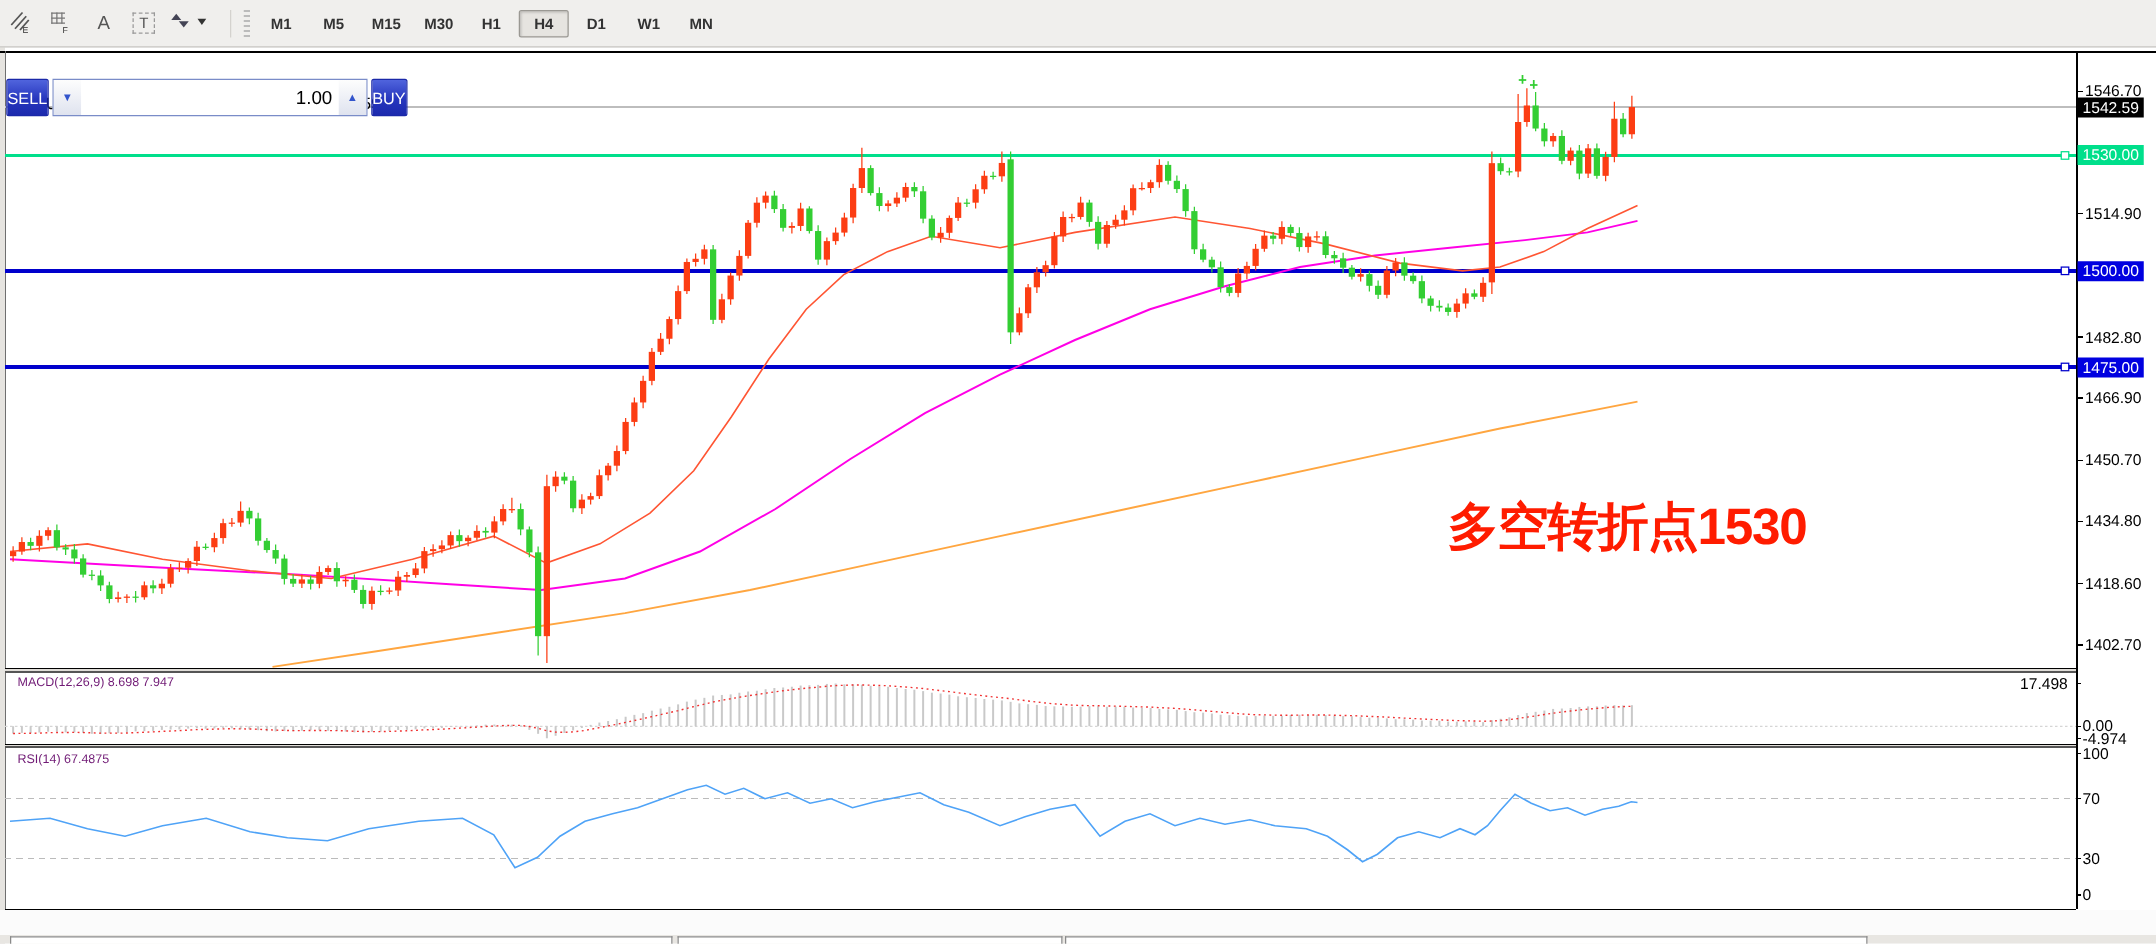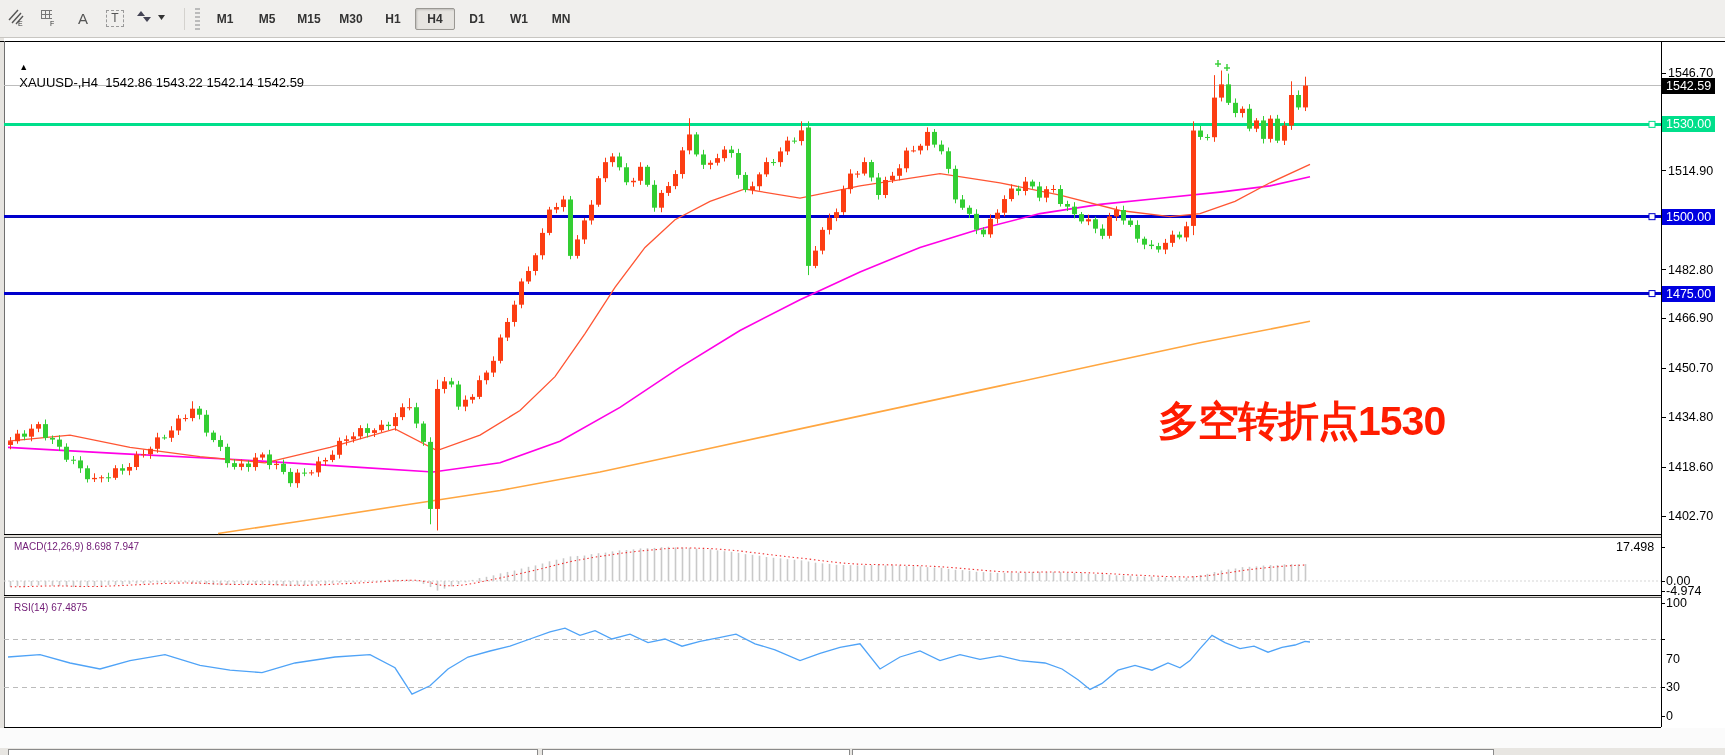--- a/index.html
+++ b/index.html
@@ -738,20 +738,29 @@
       <span class="tfbtn">MN</span>
     </span>
 </div>
 
 <div id="chart-header">
   <span class="tri">▲</span>
   <span>XAUUSD-,H4</span>&nbsp;&nbsp;<span>1542.86</span> <span>1543.22</span> <span>1542.14</span> <span>1542.59</span>
 </div>
 
 <div id="trade-panel">
+  <div id="tp-row1">
+    <div class="tp-btn">SELL</div>
+    <div id="tp-vol">
+      <div class="vol-btn">▼</div>
+      <input id="vol-field" value="1.00" style="">
+      <div class="vol-btn">▲</div>
+    </div>
+    <div class="tp-btn">BUY</div>
+  </div>
 </div>
 
 <div class="indlbl" style="left:14px;top:541px;">
   <span>MACD(12,26,9)</span> <span>8.698</span> <span>7.947</span>
 </div>
 <div class="indlbl" style="left:14px;top:602px;">
   <span>RSI(14)</span> <span>67.4875</span>
 </div>
 
 <div id="annotation">多空转折点1530</div>
@@ -770,21 +779,21 @@
     <div class="badge" style="left: 1662px; top: 216.668px; background: rgb(0, 0, 224);">1500.00</div>
     <div class="badge" style="left: 1662px; top: 293.578px; background: rgb(0, 0, 224);">1475.00</div>
   </div>
 <div id="macd-axis">
     <div class="axlbl" style="left: 1616px; top: 547px;">17.498</div>
     <div class="axlbl" style="left: 1666px; top: 581px;">0.00</div>
     <div class="axlbl" style="left: 1666px; top: 591px;">-4.974</div>
   </div>
 <div id="rsi-axis">
     <div class="axlbl" style="left: 1666px; top: 603px;">100</div>
-    <div class="axlbl" style="left: 1666px; top: 639px; margin-top: 20px;">70</div>
+    <div class="axlbl" style="left: 1666px; top: 639px;">70</div>
     <div class="axlbl" style="left: 1666px; top: 687px; text-align: right;">30</div>
     <div class="axlbl" style="left: 1666px; top: 716px;">0</div>
   </div>
 <div id="date-strip"></div>
 <div id="tab-strip">
   <span class="tabbox" style="left:8px;width:528px;"></span>
   <span class="tabbox" style="left:542px;width:306px;"></span>
   <span class="tabbox" style="left:852px;width:640px;"></span>
 </div>
 

